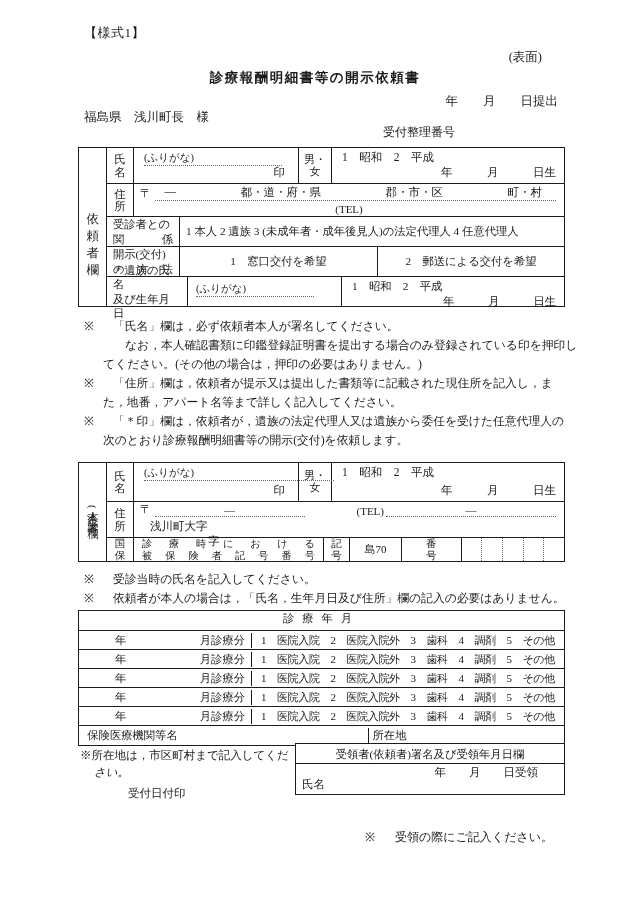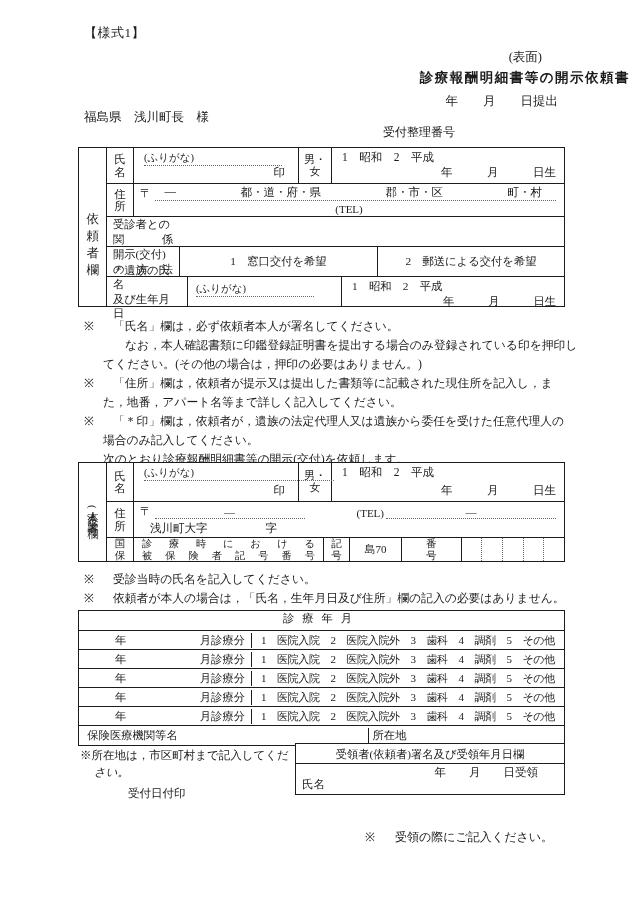--- a/index.html
+++ b/index.html
@@ -8,21 +8,21 @@
     width:630px; height:903px; position:relative; overflow:hidden;
     font-family:"Liberation Serif","DejaVu Serif",serif;
     color:#1b1b1b; font-size:12px;
     -webkit-font-smoothing:antialiased;
   }
   .abs { position:absolute; }
 
   
   .form-number { left:84px; top:24px; font-size:13px; letter-spacing:.5px; }
   .page-side   { right:88px; top:49px; font-size:12.5px; }
-  .doc-title   { left:0; right:0; top:69px; text-align:right; font-size:13.5px; font-weight:600; letter-spacing:1.5px; }
+  .doc-title   { left:0; right:0; top:69px; text-align:center; font-size:13.5px; font-weight:600; letter-spacing:1.5px; }
   .submit-date { right:72px; top:93px; font-size:12.5px; }
   .addressee   { left:84px; top:109px; font-size:12.5px; }
   .receipt-no  { left:383px; top:124px; width:182px; font-size:12px; border-bottom:1px solid #222; padding-bottom:18px; }
 
   
   .tbl { border:1px solid #1c1c1c; background:#fff; display:flex; }
   .vcell { width:28px; border-right:1px solid #1c1c1c; display:flex; align-items:center; justify-content:center; }
   .vtext { writing-mode:vertical-rl; text-orientation:mixed; line-height:1; }
   .tblbody { flex:1; display:flex; flex-direction:column; min-width:0; }
   .row { display:flex; min-width:0; }
@@ -79,21 +79,21 @@
   .t2 .r3 { height:24px; }
   .t2 .furigana { width:190px; }
   .t2 .gendercell { font-size:11px; padding:1px 5px; }
   .t2 .birthcell { flex:0 0 233px; }
   .p-addr { flex:1; min-width:0; font-size:11.5px; display:flex; flex-direction:column; }
   .p-addr-l1 { display:flex; align-items:flex-end; height:17px; padding:0 8px 0 6px; }
   .pdot1 { width:150px; border-bottom:1px dotted #666; text-align:center; font-size:11px; }
   .pgap { width:52px; }
   .ptel { font-size:11px; margin-right:2px; }
   .pdot2 { flex:1; border-bottom:1px dotted #666; text-align:center; font-size:11px; }
-  .p-addr-l2 { display:flex; padding-left:16px; padding-top:2px; }
+  .p-addr-l2 { display:flex; padding-left:16px; padding-top:2px;flex-direction:column; }
   .p-addr-l2 .aza { margin-left:58px; }
   .inslbl { flex:0 0 26px; font-size:10.5px; padding:0 5px; }
   .institle { flex:0 0 190px; font-size:10.2px; padding:1px 8px; display:flex; flex-direction:column; justify-content:center; }
   .institle div { line-height:1.15; }
   .kigo { flex:0 0 26px; font-size:10.5px; padding:0 6px; }
   .kigoval { flex:0 0 52px; display:flex; align-items:center; justify-content:center; font-size:11px; }
   .bango { flex:0 0 26px; font-size:10.5px; padding:0 24px; }
   .subcells { flex:1; display:flex; min-width:0; }
   .subcells div { flex:1; }
   .subcells div + div { border-left:1px dotted #666; }
@@ -164,20 +164,21 @@
           </span>
         </div>
         <div class="tel-line">(TEL)</div>
       </div>
     </div>
     <div class="row r3">
       <div class="wlbl">
         <div>受診者との</div>
         <div class="jy">関係</div>
       </div>
+      <div class="optioncell bl">1 本人 2 遺族 3 (未成年者・成年後見人)の法定代理人 4 任意代理人</div>
     </div>
     <div class="row r4">
       <div class="wlbl">
         <div>開示(交付)</div>
         <div class="jy">の方法</div>
       </div>
       <div class="optioncell methodopt1 bl">1　窓口交付を希望</div>
       <div class="optioncell methodopt2 bl">2　郵送による交付を希望</div>
     </div>
     <div class="row r5">
@@ -196,21 +197,20 @@
   </div>
 </div>
 
 <div class="abs notes1">
   <div class="note-line"><span class="note-marker">※</span><span>「氏名」欄は，必ず依頼者本人が署名してください。</span></div>
   <div class="note-line ind2"><span>なお，本人確認書類に印鑑登録証明書を提出する場合のみ登録されている印を押印し</span></div>
   <div class="note-line ind1"><span>てください。(その他の場合は，押印の必要はありません。)</span></div>
   <div class="note-line"><span class="note-marker">※</span><span>「住所」欄は，依頼者が提示又は提出した書類等に記載された現住所を記入し，ま</span></div>
   <div class="note-line ind1"><span>た，地番，アパート名等まで詳しく記入してください。</span></div>
   <div class="note-line"><span class="note-marker">※</span><span>「＊印」欄は，依頼者が，遺族の法定代理人又は遺族から委任を受けた任意代理人の</span></div>
-  <div class="note-line ind1"><span>場合のみ記入してください。</span></div>
   <div class="note-line ind1"><span>次のとおり診療報酬明細書等の開示(交付)を依頼します。</span></div>
 </div>
 
 <div class="abs tbl t2">
   <div class="vcell">
     <div class="vtext">本人(受診者)欄</div>
   </div>
   <div class="tblbody">
     <div class="row r1">
       <div class="lblcol stack">氏名</div>

